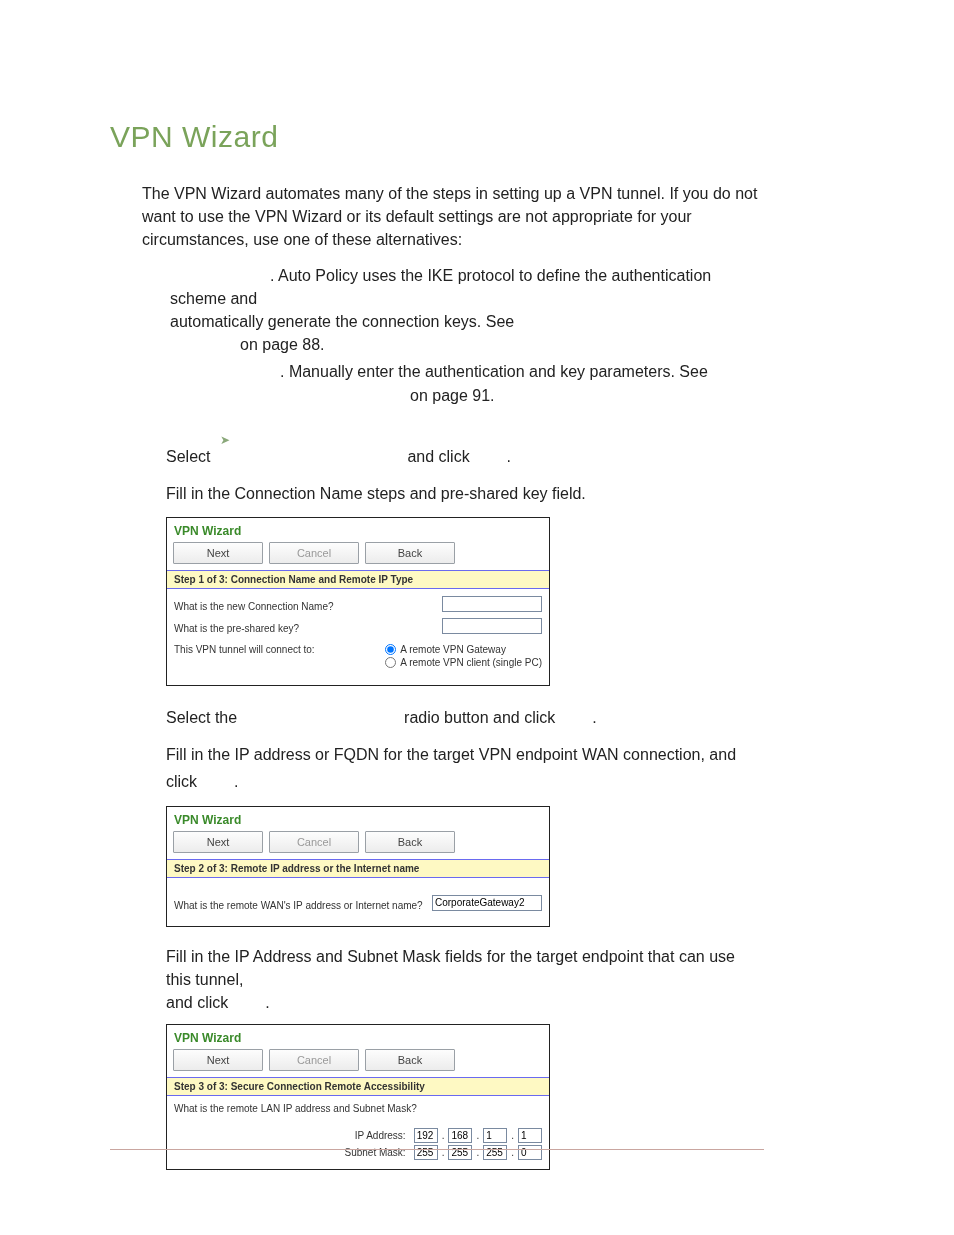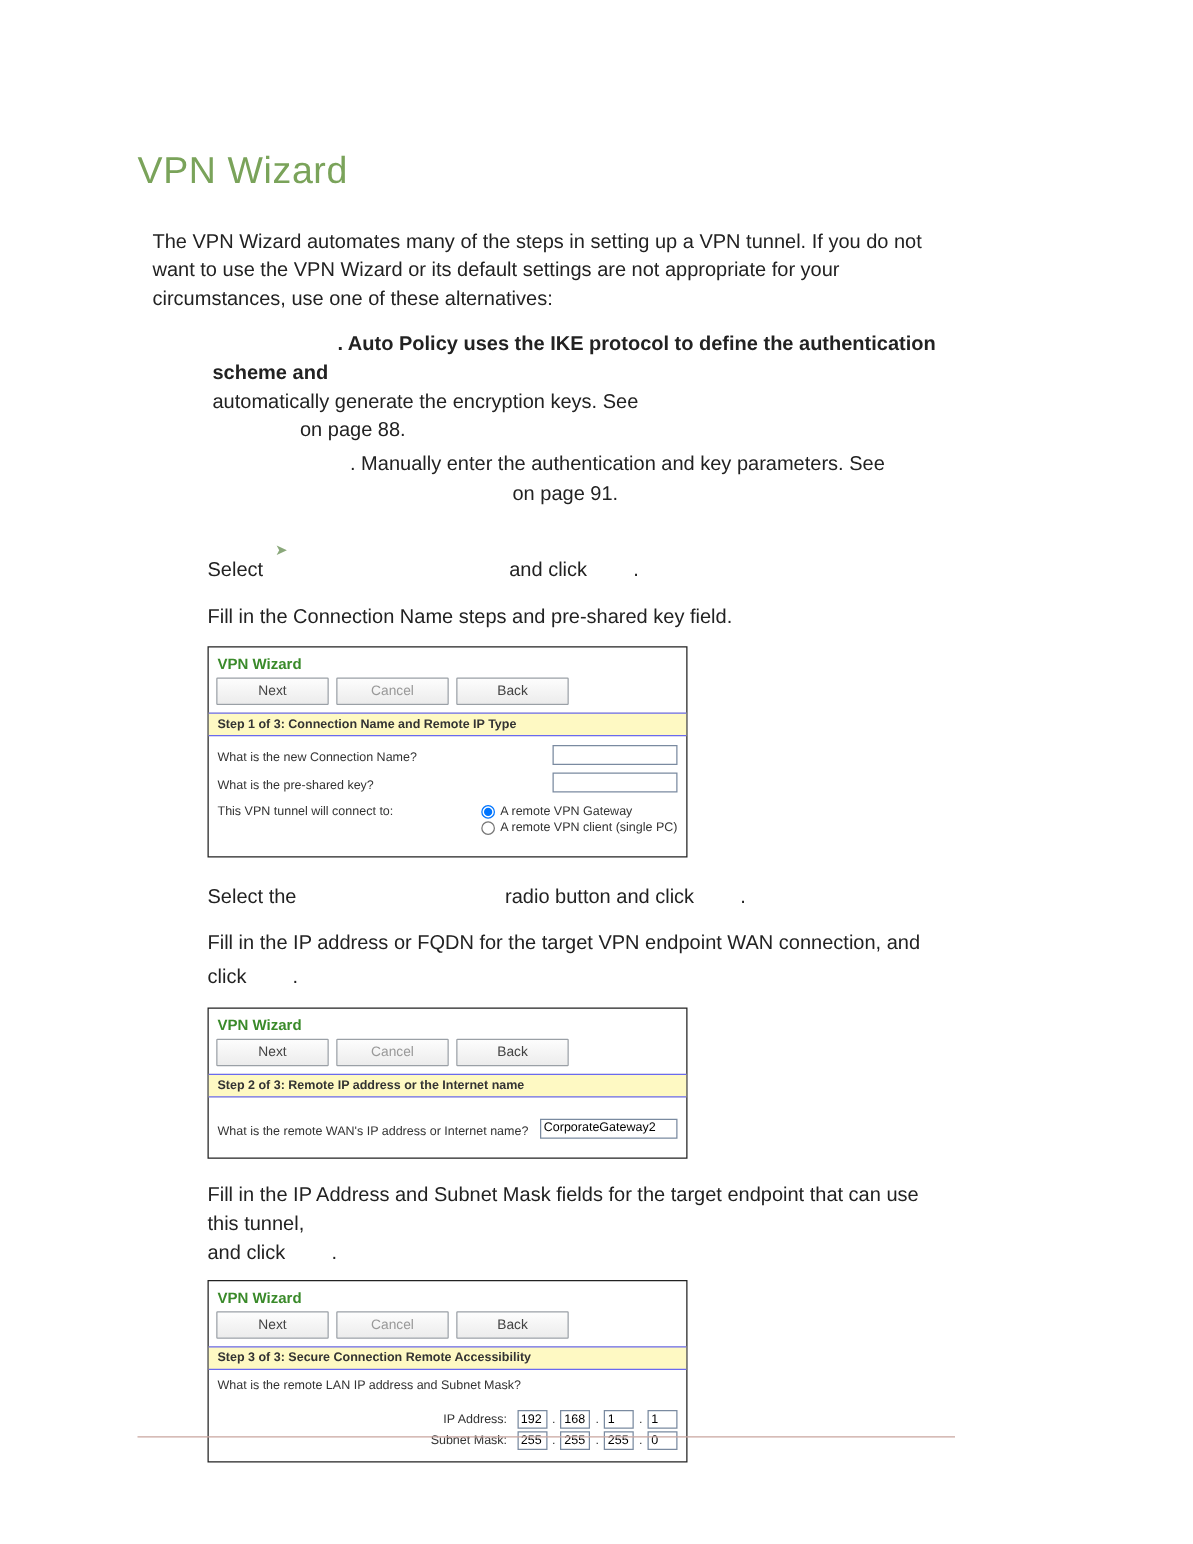--- a/index.html
+++ b/index.html
@@ -20,21 +20,21 @@
     font-family: "Trebuchet MS", "Lucida Sans", sans-serif;
     font-size: 30px;
     font-weight: 400;
     color: #7aa35a;
     margin: 0 0 28px 0;
     letter-spacing: 0.5px;
   }
   .body-text {
     font-size: 16px;
     line-height: 1.45;
-    margin-left: 12px;
+    margin-left: 32px;
     margin-bottom: 12px;
   }
   .indent1 {
     margin-left: 60px;
     font-size: 16px;
     line-height: 1.45;
   }
   .arrow {
     position: absolute;
     left: 110px;
@@ -149,22 +149,22 @@
   }
 </style>
 </head>
 <body>
 
 <div class="page">
   <h1 class="title">VPN Wizard</h1>
 
   <div class="body-text">The VPN Wizard automates many of the steps in setting up a VPN tunnel. If you do not want to use the VPN Wizard or its default settings are not appropriate for your circumstances, use one of these alternatives:</div>
 
-  <div class="indent1" style="text-indent:100px;font-weight:bold;">. Auto Policy uses the IKE protocol to define the authentication scheme and</div>
-  <div class="indent1">automatically generate the encryption keys. See</div>
+  <div class="indent1" style="text-indent:100px;">. Auto Policy uses the IKE protocol to define the authentication scheme and</div>
+  <div class="indent1">automatically generate the connection keys. See</div>
   <div class="indent1" style="margin-left:130px;">on page 88.</div>
 
   <div class="indent1" style="text-indent:110px; margin-top:4px;">. Manually enter the authentication and key parameters. See</div>
   <div class="indent1" style="margin-left:300px; margin-bottom:22px;">on page 91.</div>
 
   <div style="position:relative; height:14px;">
     <span class="arrow">➤</span>
   </div>
 
   <div class="step-text">

